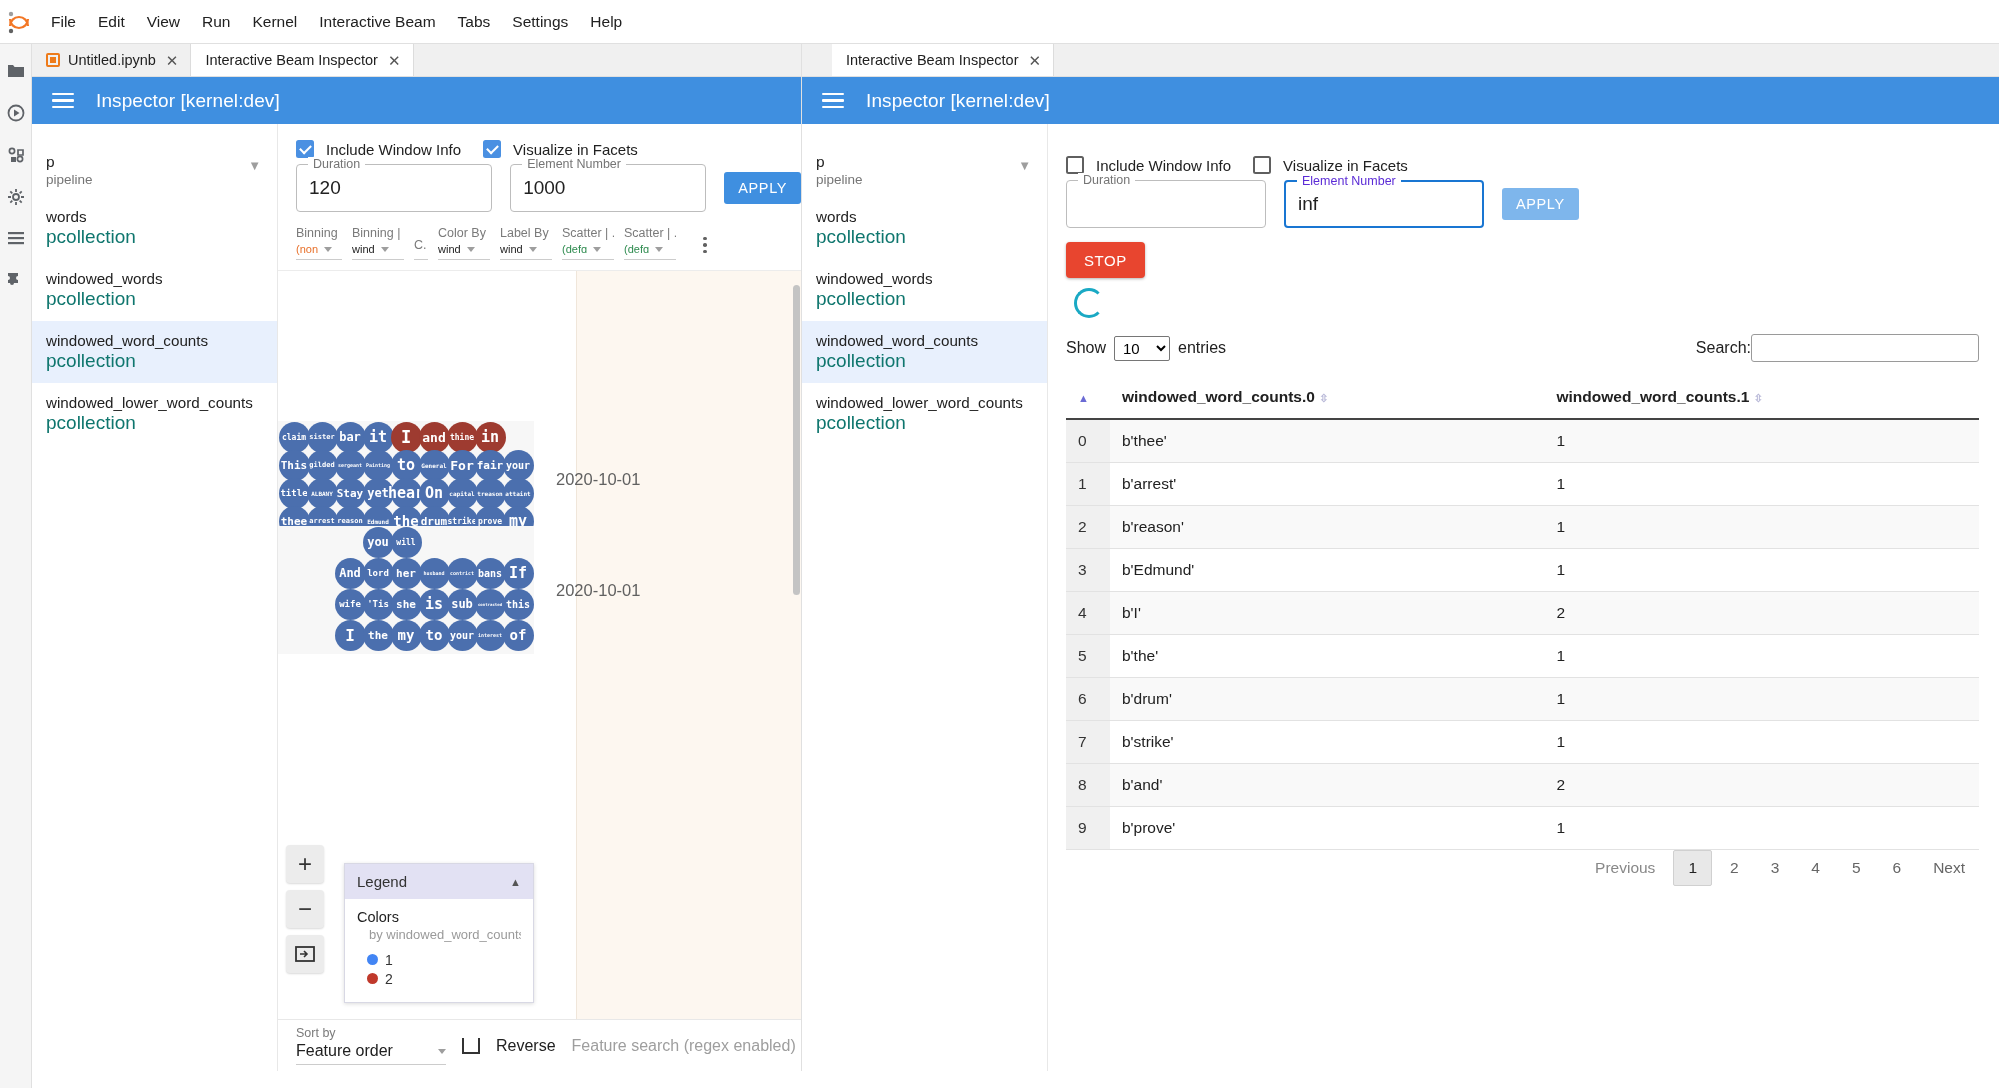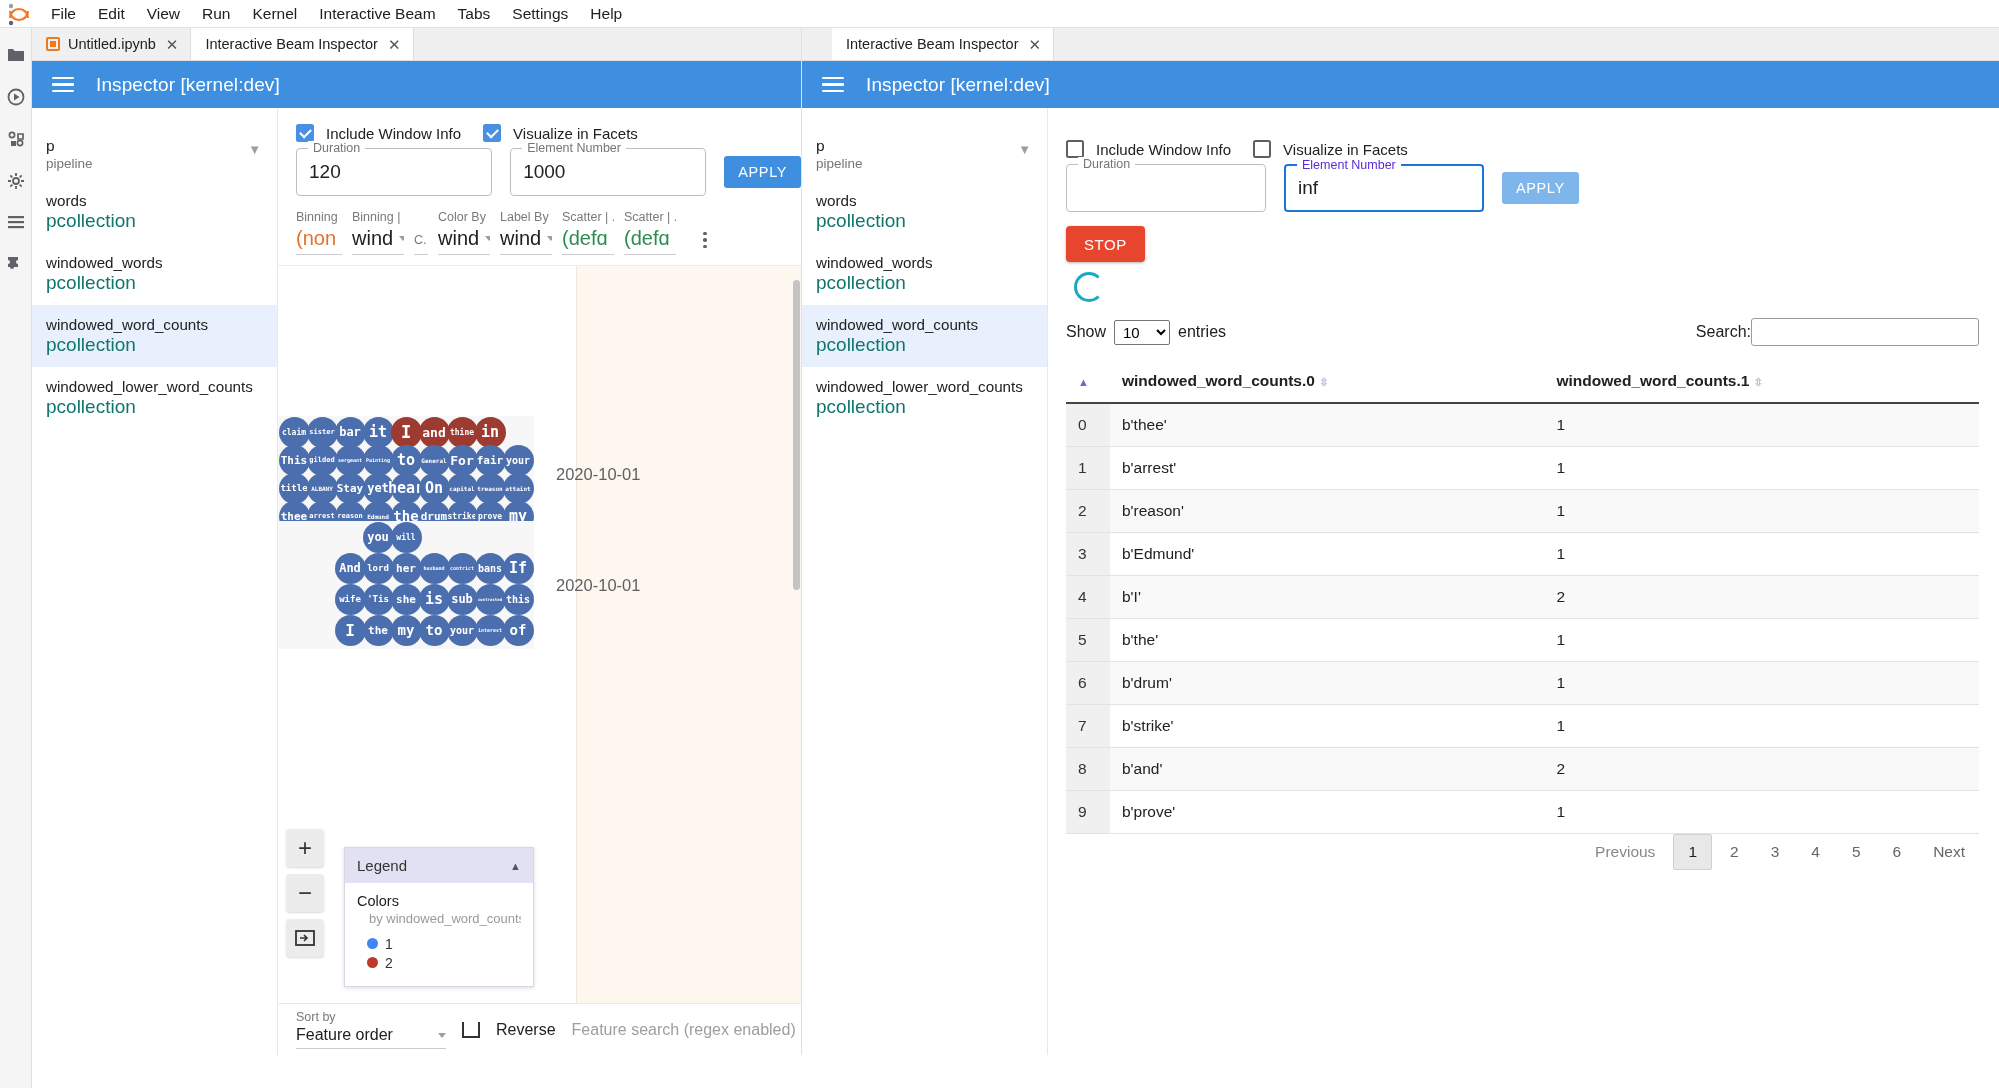--- a/index.html
+++ b/index.html
@@ -4,21 +4,21 @@
 <style>
   * { box-sizing: border-box; margin:0; padding:0; }
   html,body { width:1999px; height:1088px; overflow:hidden; }
   body {
     font-family: "Liberation Sans", sans-serif;
     background:#fff; color:#212121;
     -webkit-font-smoothing: antialiased;
   }
   
   .menubar {
-    height:28px; background:#fff; display:flex; align-items:center;
+    height:44px; background:#fff; display:flex; align-items:center;
     border-bottom:1px solid #e0e0e0; padding-left:6px;
   }
   .jp-logo { width:26px; height:24px; position:relative; margin-right:8px; flex:0 0 auto;}
   .jp-logo svg { display:block; }
   .menubar .mi {
     font-size:15.5px; color:#212121; padding:3px 11px; cursor:default;
     white-space:nowrap;
   }
 
   
@@ -104,21 +104,21 @@
     height:36px; background:#e8452f; color:#fff; border:0; border-radius:4px;
     font-size:15px; letter-spacing:.6px; padding:0 18px; cursor:pointer; font-family:inherit;
     box-shadow:0 1px 3px rgba(0,0,0,.3);
   }
 
   
   .facet-tools { display:flex; align-items:flex-end; padding:14px 0 0 18px; gap:0;
                  border-bottom:0; }
   .ft { padding-right:10px; }
   .ft .lab { font-size:12.5px; color:#7a7a7a; white-space:nowrap; overflow:hidden;}
-  .ft .val { font-size:20px; color:#212121; border-bottom:1px solid #ccc;
+  .ft .val { font-size:11px; color:#212121; border-bottom:1px solid #ccc;
              padding:3px 0 4px 0; display:flex; align-items:center; gap:6px;
              overflow:hidden; white-space:nowrap;}
   .ft .val .caret { border-left:4.5px solid transparent;border-right:4.5px solid transparent;
                     border-top:5px solid #9e9e9e; flex:0 0 auto;}
   .ft .val.orange { color:#e8702a;}
   .ft .val.green  { color:#2e8b4f;}
   .kebab { width:26px;height:30px;display:flex;flex-direction:column;align-items:center;
            justify-content:center;gap:3px; margin-left:6px;}
   .kebab i{width:3.6px;height:3.6px;background:#616161;border-radius:50%;display:block;}
 

